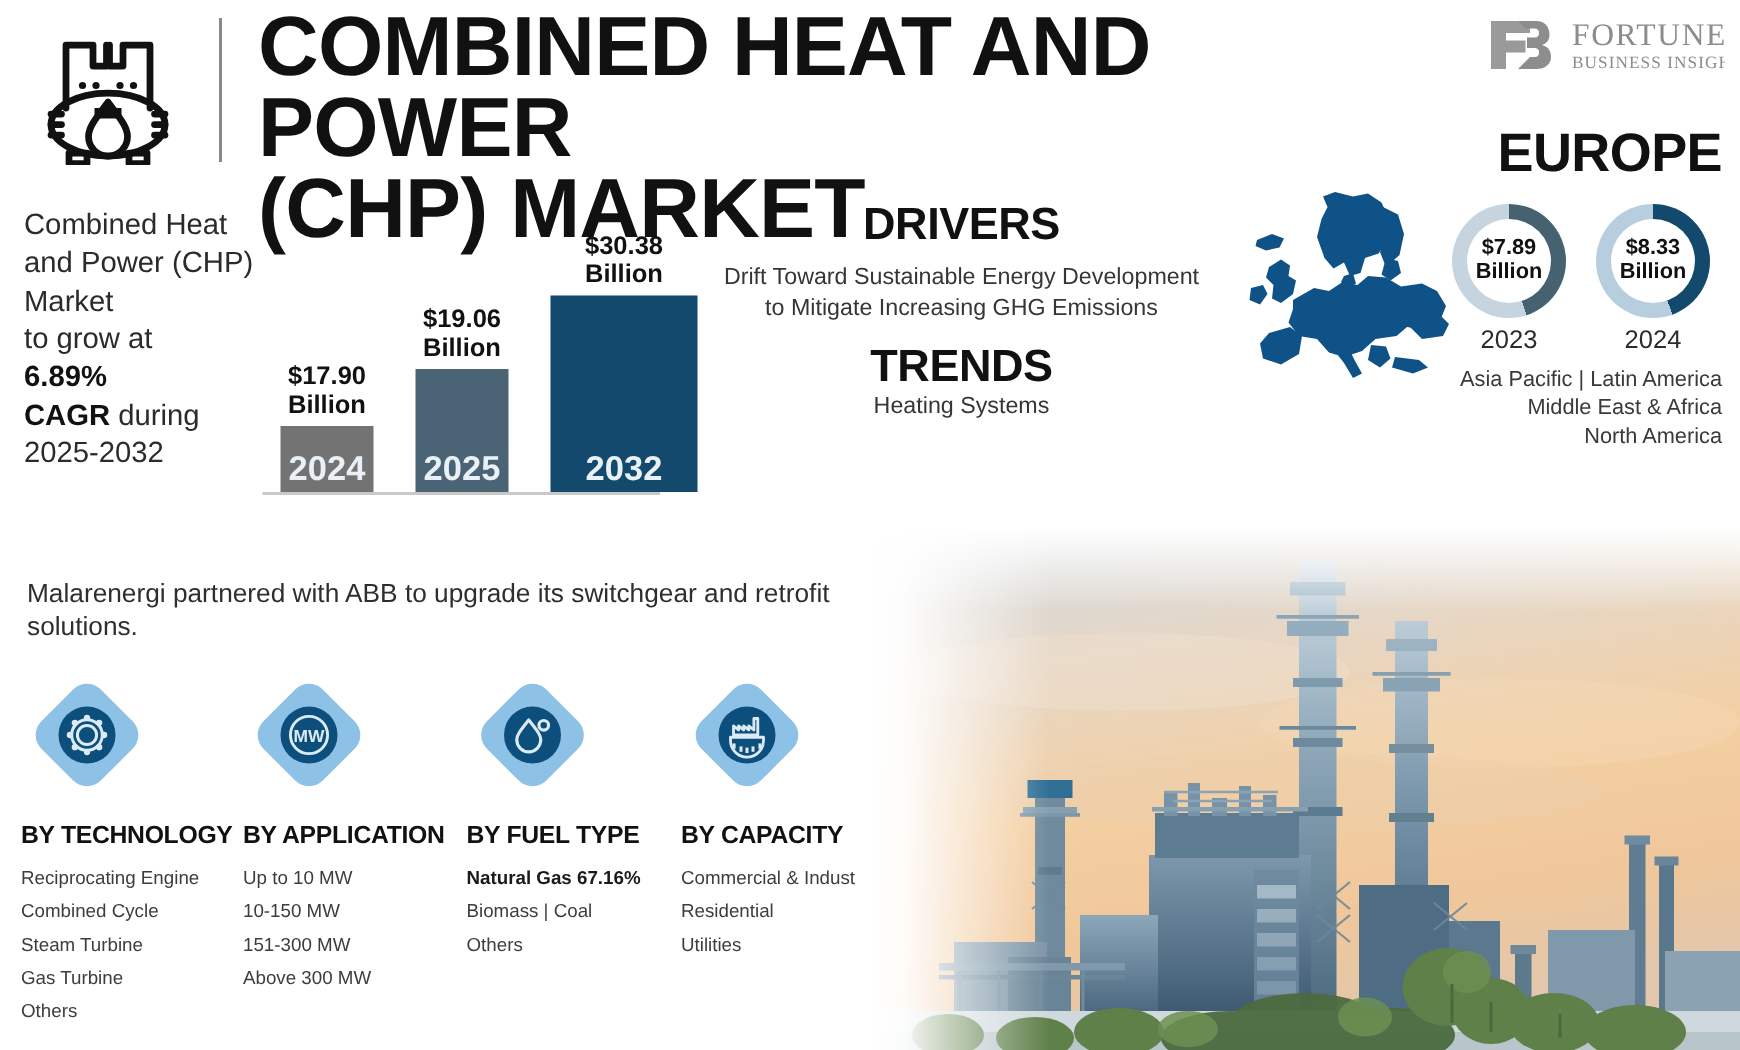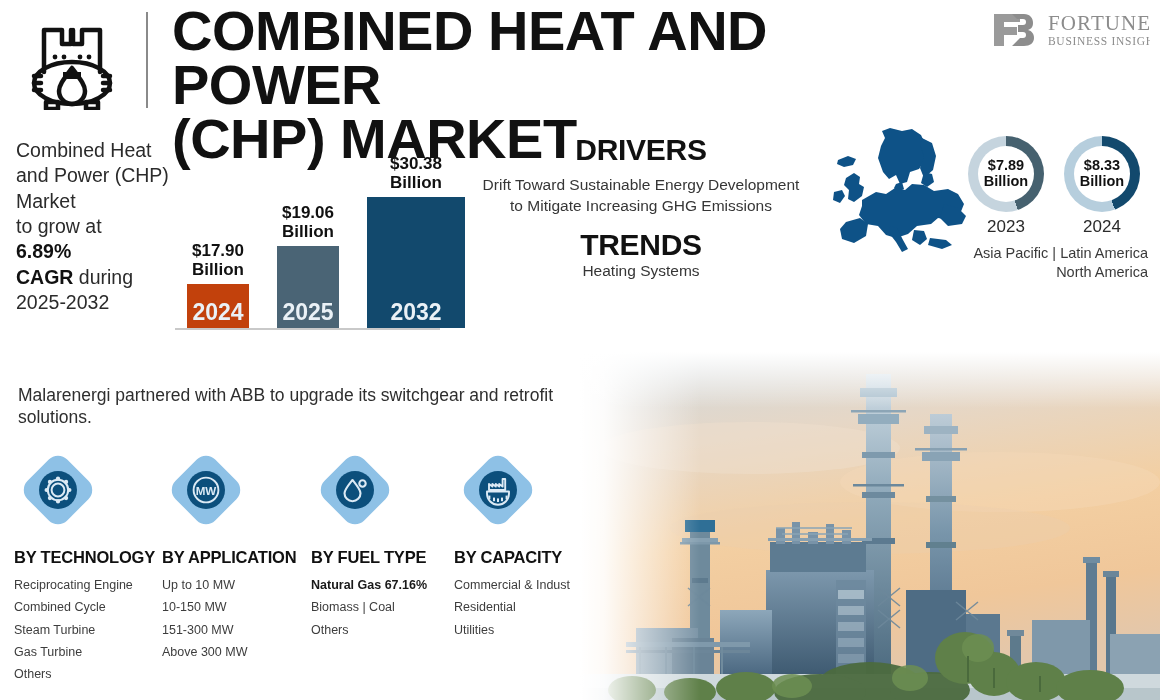--- a/index.html
+++ b/index.html
@@ -180,21 +180,21 @@
     <span>to grow at</span><br>
     <b>6.89%</b><br>
     <b>CAGR</b><span> during</span><br>
     <span>2025-2032</span>
   </div>
 
   <div class="barchart">
     <div class="bar-baseline"></div>
 
     <div class="bar-col" style="left:12px;width:62px;">
-      <div class="bar-rect" style="height:44px;background:#c2410c;">
+      <div class="bar-rect" style="height:44px;background:#737373;">
         <div class="bar-value">$17.90
 Billion</div>
         <div class="bar-year">2024</div>
       </div>
     </div>
 
     <div class="bar-col" style="left:102px;width:62px;">
       <div class="bar-rect" style="height:82px;background:#4a6475;">
         <div class="bar-value">$19.06
 Billion</div>
@@ -214,20 +214,21 @@
   <div class="dt-block">
     <div class="dt-head">DRIVERS</div>
     <div class="dt-gap"></div>
     <div class="dt-line">Drift Toward Sustainable Energy Development</div>
     <div class="dt-line">to Mitigate Increasing GHG Emissions</div>
     <div class="dt-gap2"></div>
     <div class="dt-head">TRENDS</div>
     <div class="dt-line">Heating Systems</div>
   </div>
 
+  <div class="europe-title">EUROPE</div>
 
   <div class="eu-map">
     <svg viewBox="0 0 146 128" width="146" height="128">
       <g fill="#0e5287">
 
         <path d="M6 34 l10 -4 l8 3 l-3 6 l-9 2 l-7 -3 z"></path>
 
         <path d="M58 2 l12 3 l10 -2 l9 6 l6 13 l-2 12 l-6 9 l-9 3 l-3 10 l-7 2 l-4 -9 l-7 4 l-6 -7 l-5 -14 l3 -12 l4 -8 l-3 -7 z"></path>
         <path d="M90 12 l10 5 l4 13 l-3 14 l-9 8 l-4 -10 l4 -12 l-4 -11 z"></path>
 
@@ -272,20 +273,21 @@
           <span>$8.33</span>
           <span>Billion</span>
         </div>
       </div>
       <div class="donut-year">2024</div>
     </div>
   </div>
 
   <div class="regions">
     <div>Asia Pacific  |  Latin America</div>
+    <div>Middle East &amp; Africa</div>
     <div>North America</div>
   </div>
 
   <div class="ind-body">Malarenergi partnered with ABB to upgrade its switchgear and retrofit solutions.</div>
 
   <div class="segments">
 
     <div class="seg" style="left:0;">
       <div class="seg-badge">
         <div class="diamond"></div>

